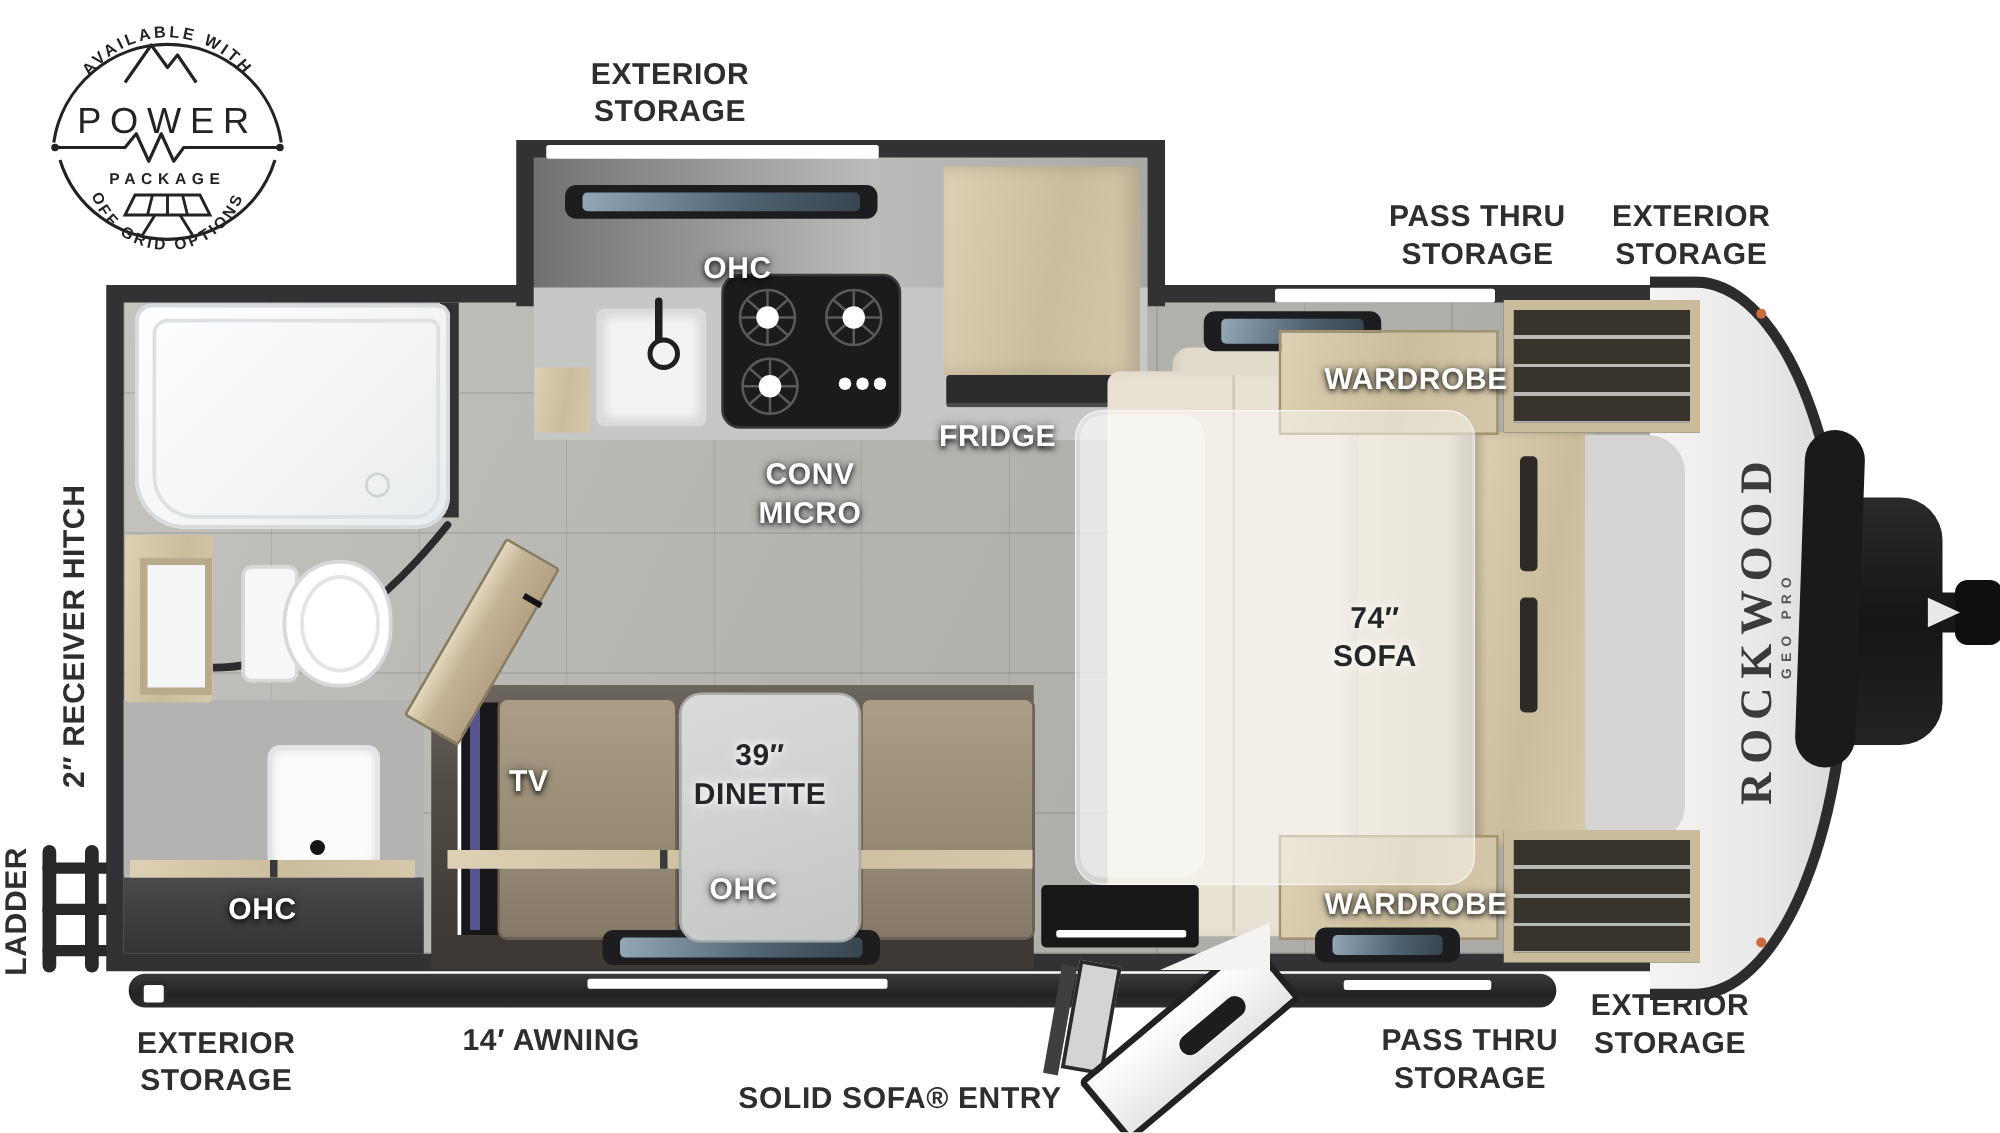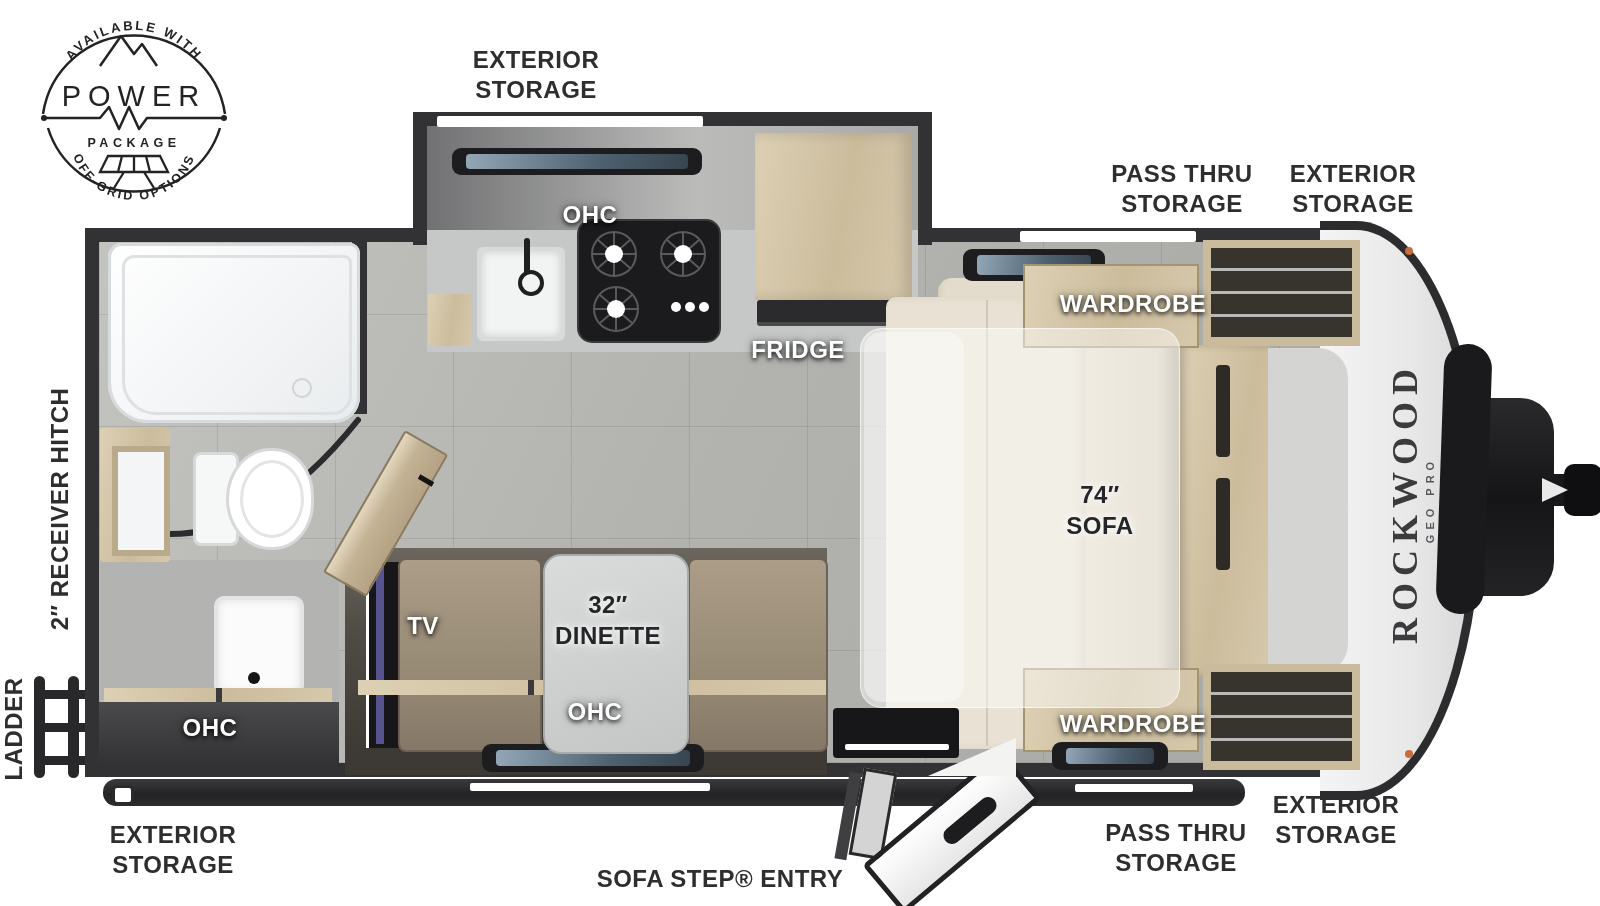--- a/index.html
+++ b/index.html
@@ -226,40 +226,43 @@
 
   <div class="abs" style="left:842px;top:772px;width:12px;height:88px;background:#3f3f41;transform:rotate(10deg);z-index:1;"></div>
   <div class="abs" style="left:856px;top:770px;width:28px;height:82px;background:#d4d4d4;border:3px solid #2a2a2c;
               transform:rotate(10deg);z-index:1;"></div>
   <div class="abs" style="left:862px;top:800px;width:170px;height:54px;background:linear-gradient(180deg,#ffffff,#e6e6e6);
               border:5px solid #222224;border-radius:5px;transform:rotate(-40deg);z-index:1;"></div>
   <div class="abs" style="left:938px;top:812px;width:64px;height:17px;background:#1d1d20;border-radius:9px;
               transform:rotate(-40deg);z-index:2;"></div>
 
   <div class="lblw" style="left:540px;top:199px;width:100px;z-index:8;">OHC</div>
+  <div class="lblw" style="left:578px;top:364px;width:140px;z-index:8;">CONV
+MICRO</div>
   <div class="lblw" style="left:728px;top:334px;width:140px;z-index:8;">FRIDGE</div>
   <div class="lblw" style="left:1033px;top:288px;width:200px;z-index:8;">WARDROBE</div>
   <div class="lbld" style="left:1040px;top:479px;width:120px;z-index:8;">74″
 SOFA</div>
   <div class="lblw" style="left:1033px;top:708px;width:200px;z-index:8;">WARDROBE</div>
   <div class="lblw" style="left:388px;top:610px;width:70px;z-index:8;">TV</div>
-  <div class="lbld" style="left:538px;top:589px;width:140px;z-index:8;">32″
+  <div class="lbld" style="left:538px;top:589px;width:140px;z-index:8;">39″
 DINETTE</div>
   <div class="lblw" style="left:545px;top:696px;width:100px;z-index:8;">OHC</div>
   <div class="lblw" style="left:160px;top:712px;width:100px;z-index:8;">OHC</div>
 
   <div class="lbl" style="left:436px;top:45px;width:200px;">EXTERIOR
 STORAGE</div>
   <div class="lbl" style="left:1082px;top:159px;width:200px;">PASS THRU
 STORAGE</div>
   <div class="lbl" style="left:1253px;top:159px;width:200px;">EXTERIOR
 STORAGE</div>
   <div class="lbl rot" style="left:-90px;top:494px;width:300px;">2″ RECEIVER HITCH</div>
   <div class="lbl rot" style="left:-61px;top:714px;width:150px;">LADDER</div>
   <div class="lbl" style="left:73px;top:820px;width:200px;">EXTERIOR
 STORAGE</div>
-  <div class="lbl" style="left:570px;top:864px;width:300px;">SOFA STEP® ENTRY</div>
+  <div class="lbl" style="left:341px;top:818px;width:200px;">14′ AWNING</div>
+  <div class="lbl" style="left:570px;top:864px;width:300px;">SOLID SOFA® ENTRY</div>
   <div class="lbl" style="left:1076px;top:818px;width:200px;">PASS THRU
 STORAGE</div>
   <div class="lbl" style="left:1236px;top:790px;width:200px;">EXTERIOR
 STORAGE</div>
 
 </div>
 
 </body></html>

